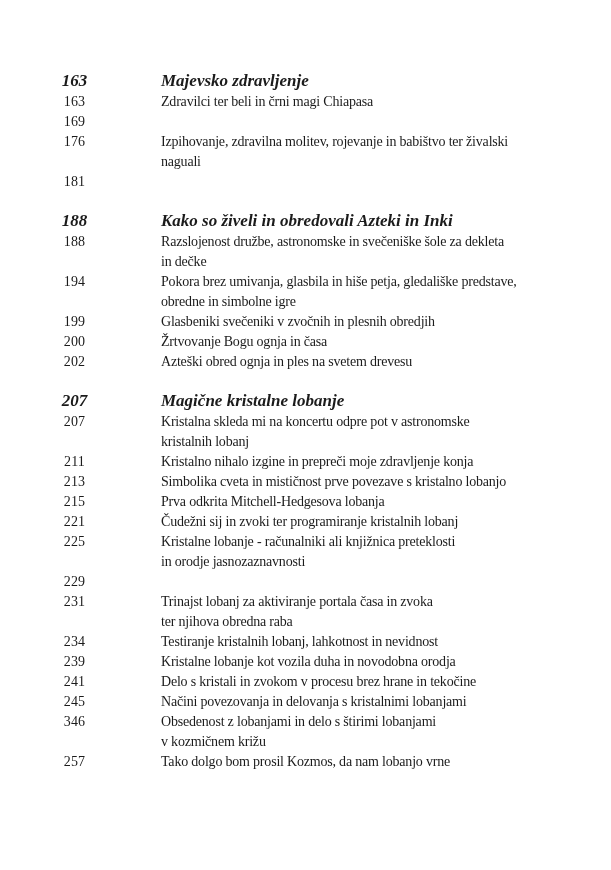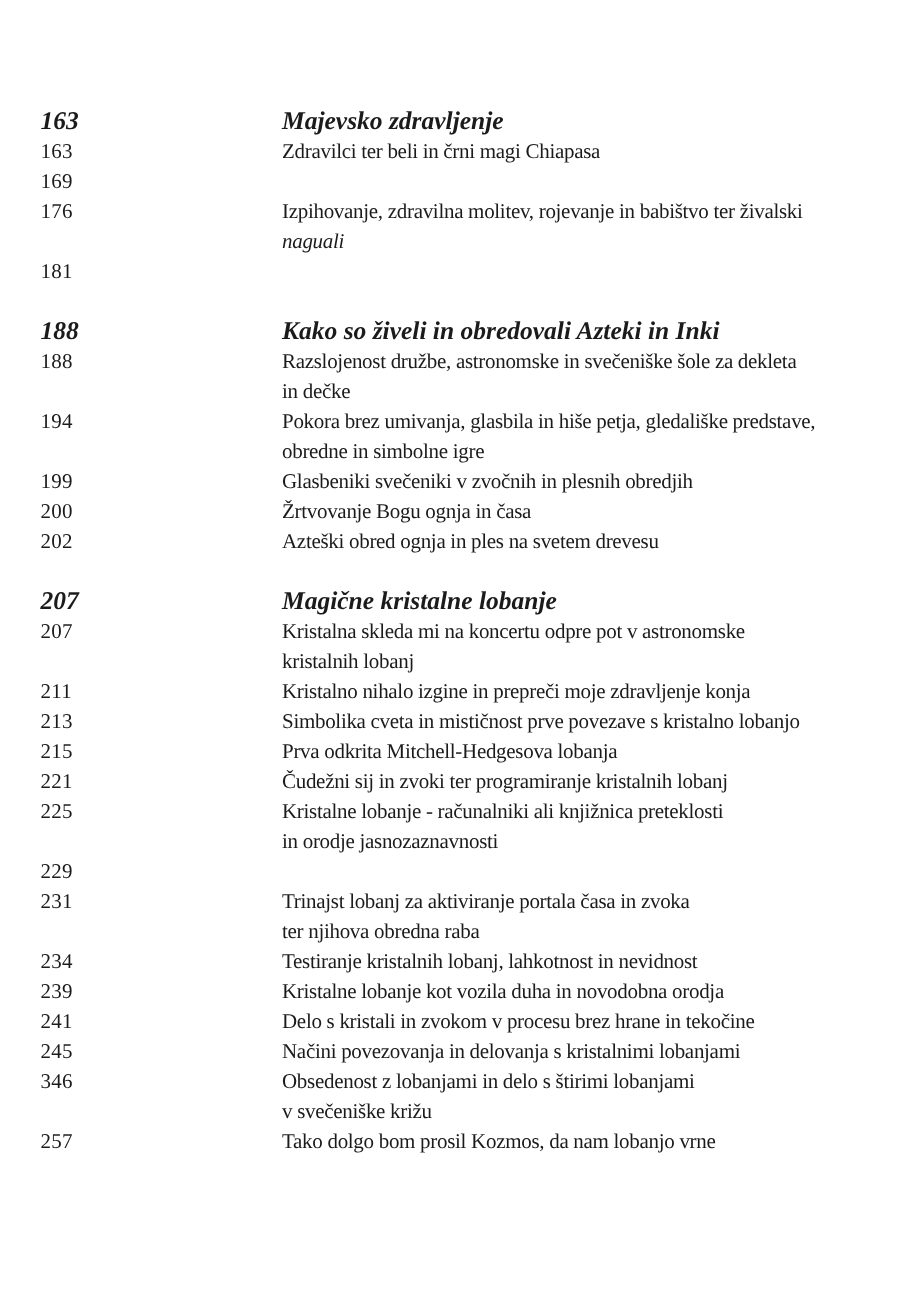--- a/index.html
+++ b/index.html
@@ -21,37 +21,35 @@
     top: 70px;
     left: 0;
     width: 611px;
   }
   .row {
     display: flex;
     align-items: flex-start;
   }
   .num {
     flex: 0 0 149px;
-    text-align: left;
+    text-align: center;
     font-size: 14px;
     line-height: 20px;
     letter-spacing: 0.2px;
-    padding-left: 27px;
   }
   .txt {
     margin-left: 12px;
     font-size: 14px;
     line-height: 20px;
     letter-spacing: -0.2px;
   }
   .txt .line {
     white-space: nowrap;
   }
   .txt .line.italic {
-    font-style: italic;
   }
   .row.heading {
     margin-top: 18px;
   }
   .row.heading:first-child {
     margin-top: 0;
   }
   .row.heading .num,
   .row.heading .txt {
     font-weight: bold;
@@ -198,21 +196,21 @@
       <div class="row">
         <div class="num">245</div>
         <div class="txt">
           <div class="line">Načini povezovanja in delovanja s kristalnimi lobanjami</div>
         </div>
       </div>
       <div class="row">
         <div class="num">346</div>
         <div class="txt">
           <div class="line">Obsedenost z lobanjami in delo s štirimi lobanjami</div>
-          <div class="line">v svečeniške križu</div>
+          <div class="line">v kozmičnem križu</div>
         </div>
       </div>
       <div class="row">
         <div class="num">257</div>
         <div class="txt">
           <div class="line">Tako dolgo bom prosil Kozmos, da nam lobanjo vrne</div>
         </div>
       </div>
     </div>
 </div>

